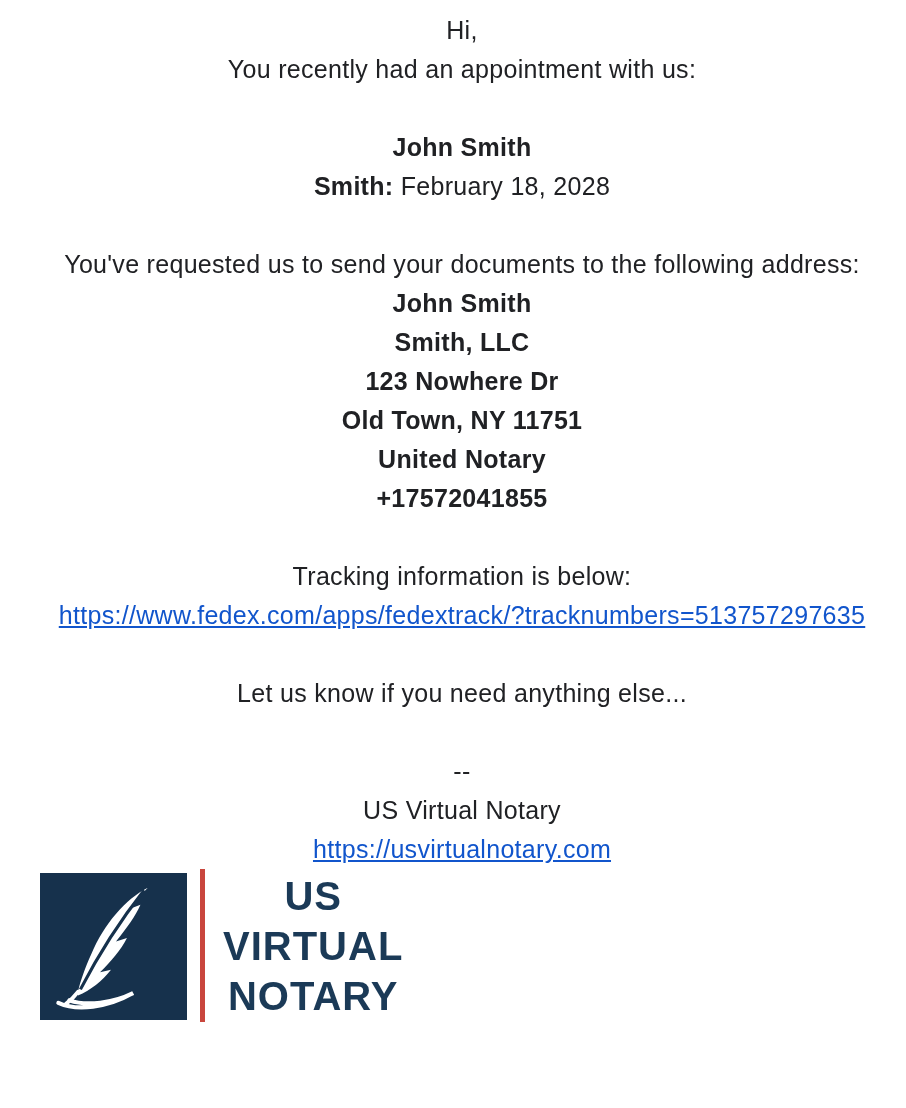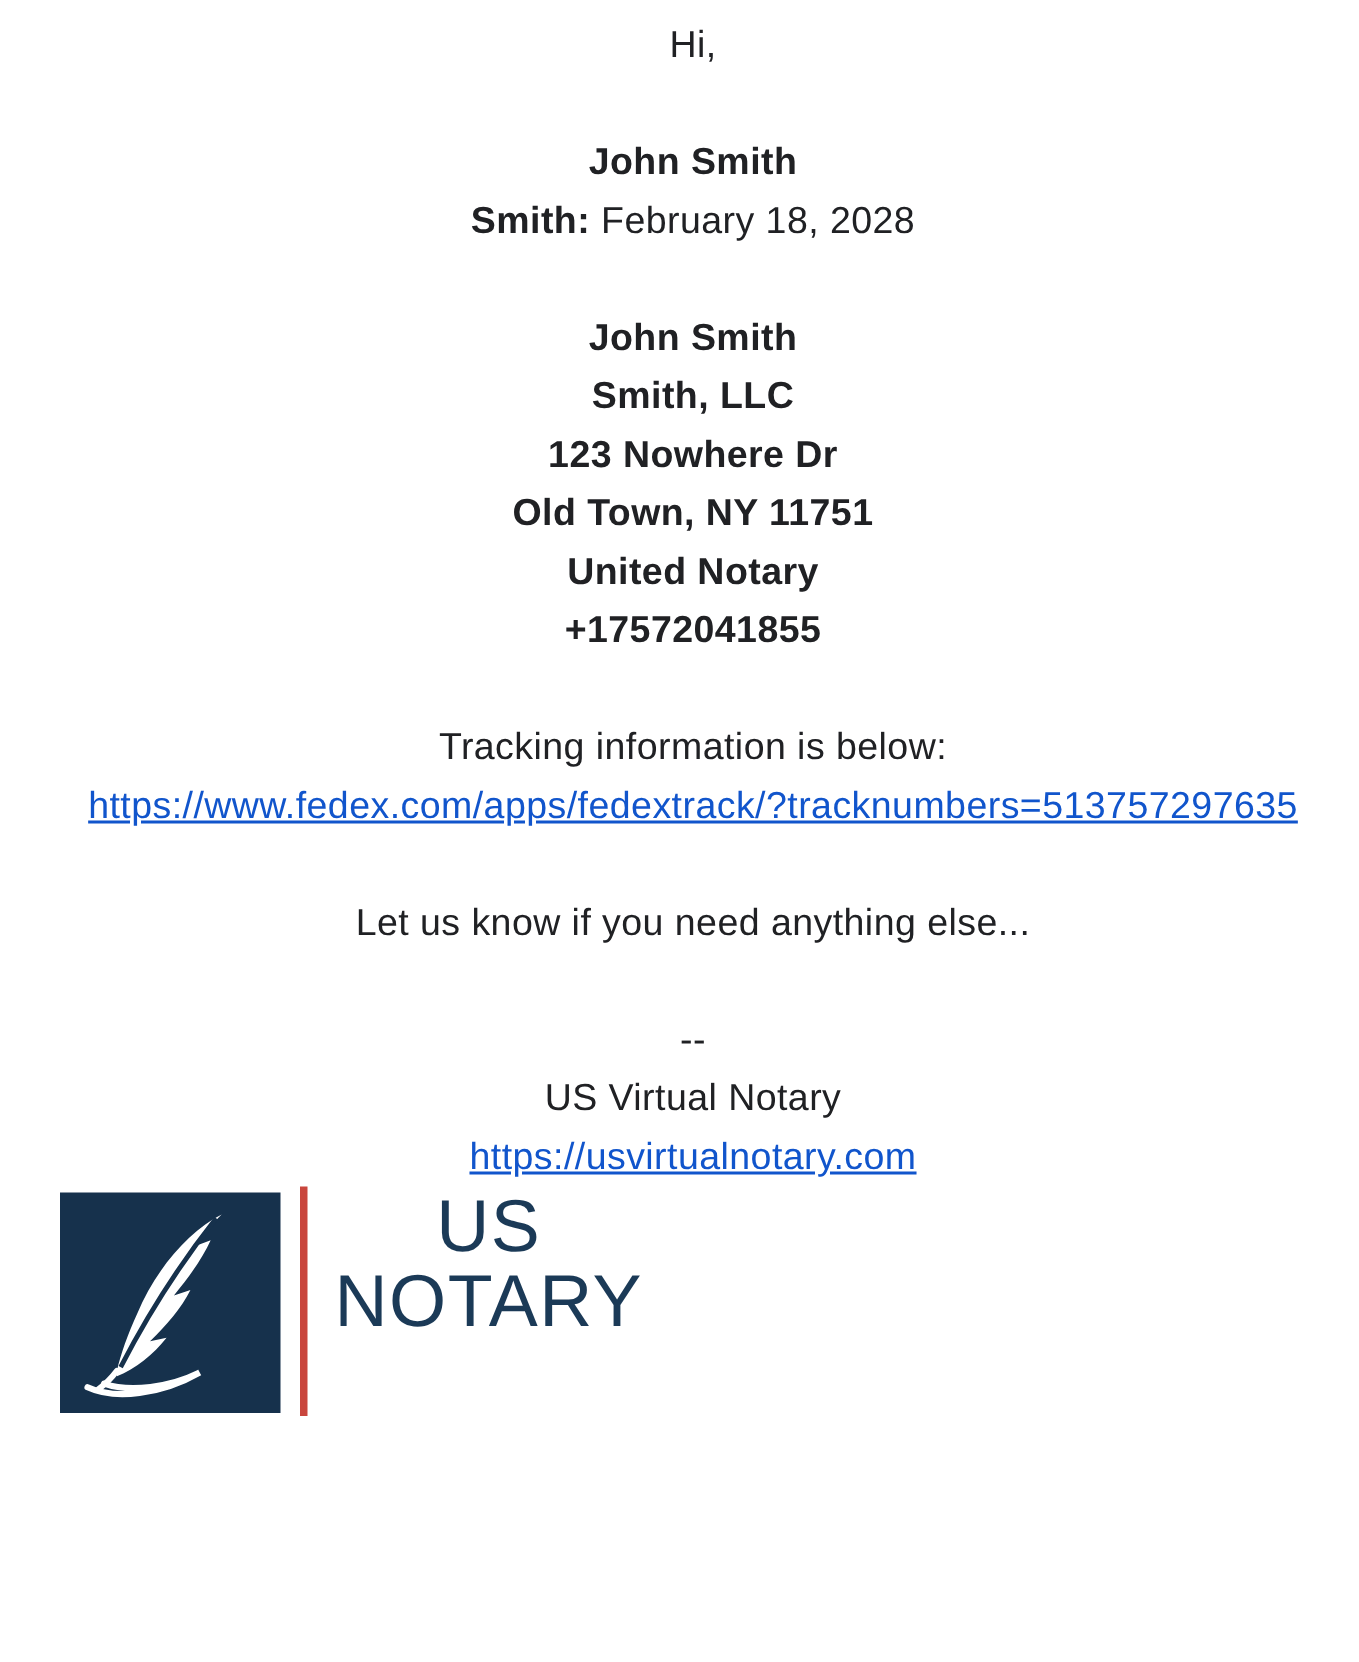--- a/index.html
+++ b/index.html
@@ -44,41 +44,43 @@
   }
   .logo-square svg{display:block;width:100%;height:100%;}
   .logo-divider{
     width:5px;height:153px;
     background:var(--logo-red);
     margin:0 18px 0 13px;
     flex:0 0 auto;
   }
   .logo-text{
     padding-top:2px;
-    font-weight:normal;
-    font-size:49px;
+    font-weight:bold;
+    font-size:40px;
     line-height:50px;
     letter-spacing:1px;
     color:var(--logo-text-navy);
   }
 </style>
 </head>
 <body>
 
 <div class="email">
 
   <div class="line">Hi,</div>
+  <div class="line">You recently had an appointment with us:</div>
 
   <div class="spacer"></div>
 
   <div class="line b">John Smith</div>
   <div class="line"><b>Smith:</b><span> February 18, 2028</span></div>
 
   <div class="spacer"></div>
 
+  <div class="line">You've requested us to send your documents to the following address:</div>
   <div class="line b">John Smith</div>
   <div class="line b">Smith, LLC</div>
   <div class="line b">123 Nowhere Dr</div>
   <div class="line b">Old Town, NY 11751</div>
   <div class="line b">United Notary</div>
   <div class="line b">+17572041855</div>
 
   <div class="spacer"></div>
 
   <div class="line">Tracking information is below:</div>
@@ -109,17 +111,18 @@
           L74,29
           C79,21 84,16 88,12 Z"></path>
         <path fill="none" stroke="var(--logo-navy)" stroke-width="2.6" d="M33,95 C48,66 66,38 85,14"></path>
         <path fill="none" stroke="#ffffff" stroke-width="3.2" stroke-linecap="round" d="M31,97 C28,101 25,104 21,107"></path>
         <path fill="none" stroke="#ffffff" stroke-width="3.4" stroke-linecap="round" d="M15,106 C30,113 55,110 76,98 C60,106 38,109 24,104"></path>
       </svg>
     </div>
     <div class="logo-divider"></div>
     <div class="logo-text">
       <div>US</div>
+      <div>VIRTUAL</div>
       <div>NOTARY</div>
     </div>
   </div>
 
 </div>
 
 </body></html>

